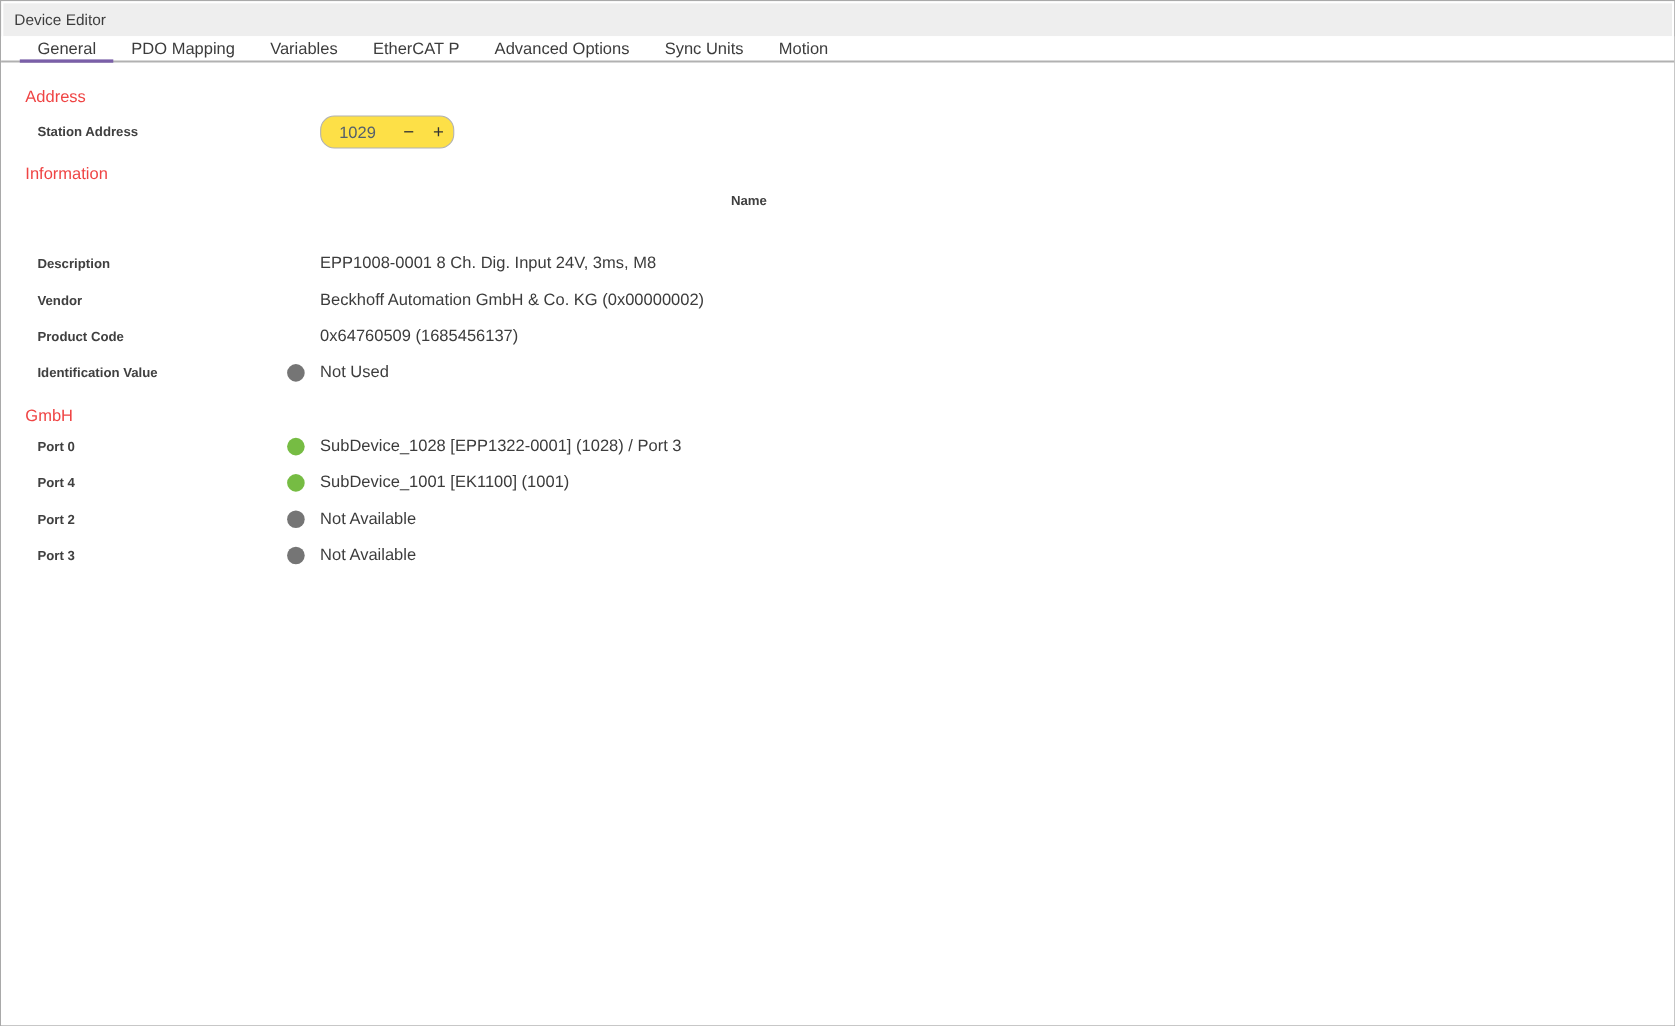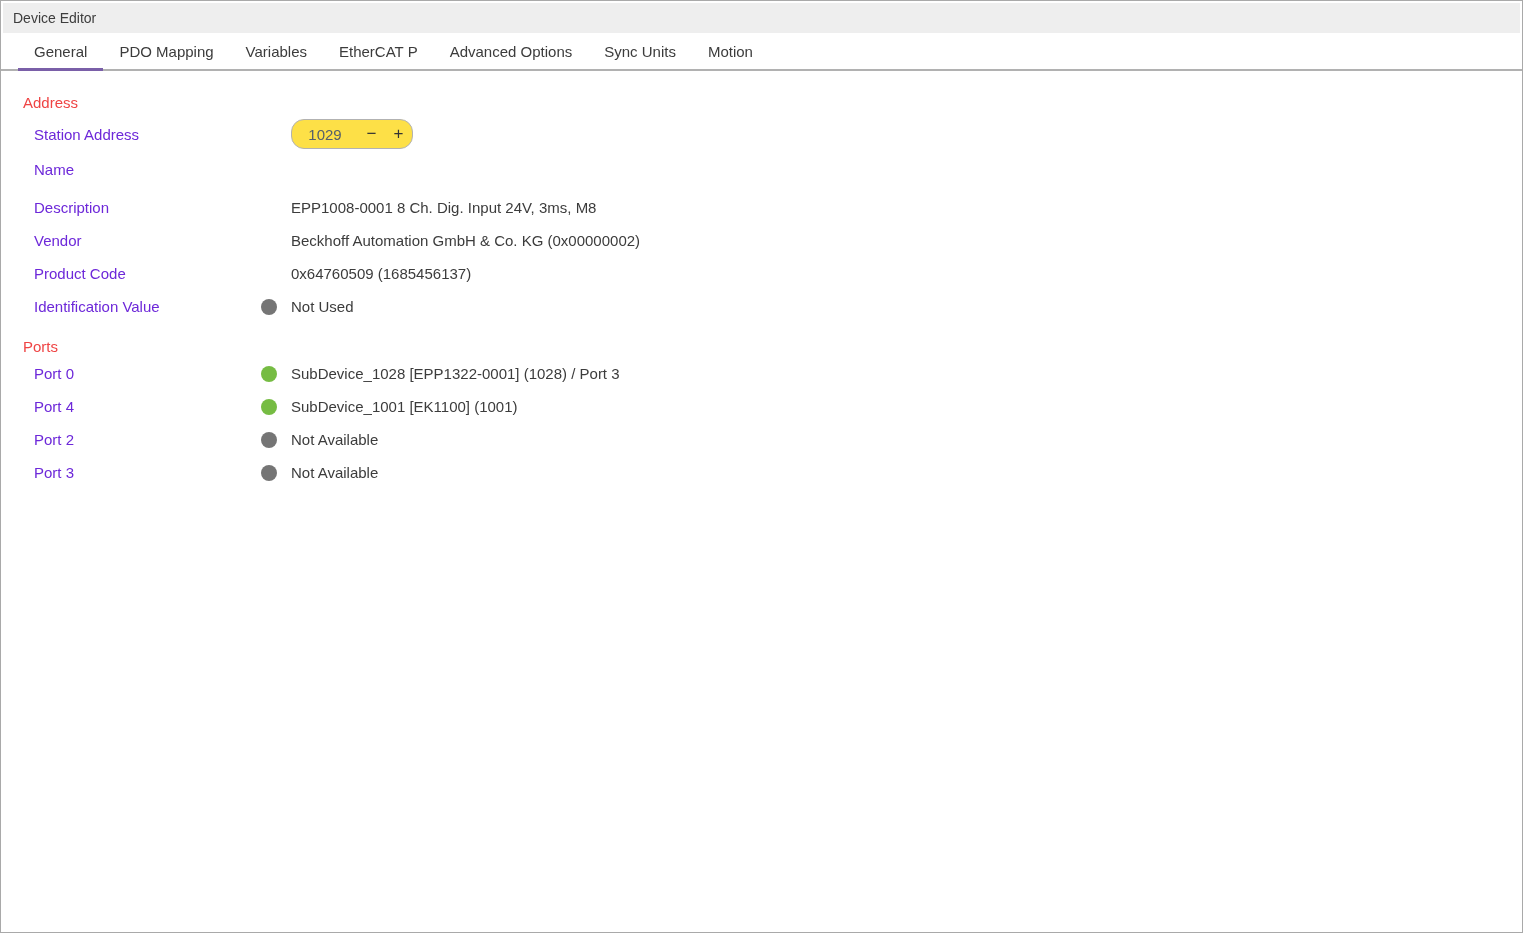--- a/index.html
+++ b/index.html
@@ -29,21 +29,21 @@
     font-size: 14px;
     display: flex;
     align-items: center;
     padding-left: 10px;
     flex: 0 0 auto;
   }
   .tabbar {
     display: flex;
     align-items: stretch;
     padding-left: 17px;
-    height: 38px;
+    height: 24px;
     border-bottom: 2px solid #b1b1b1;
     background: #ffffff;
     flex: 0 0 auto;
   }
   .tab {
     position: relative;
     padding: 0 16px;
     display: flex;
     align-items: center;
     font-size: 15px;
@@ -74,22 +74,23 @@
   .section-heading.spaced { margin-top: 14px; }
   .row {
     display: flex;
     align-items: center;
     padding-left: 11px;
     height: 33px;
   }
   .row-label {
     width: 227px;
     flex: 0 0 auto;
-    font-size: 15px;
-    color: #6d28d9;
+    font-size: 12px;
+    color: #404040;
+    font-weight: bold;
   }
   .status-col {
     width: 30px;
     flex: 0 0 auto;
     display: flex;
     align-items: center;
   }
   .dot {
     width: 16px; height: 16px;
     border-radius: 50%;
@@ -125,21 +126,21 @@
     flex: 0 0 auto;
     width: 27px; height: 100%;
     border: none;
     background: transparent;
     font-size: 17px;
     color: #333333;
     cursor: default;
     line-height: 1;
     padding-bottom: 2px;
   }
-  .name-row { height: 28px; margin-top: 6px; margin-bottom: 8px; }
+  .name-row { height: 28px; margin-top: 6px; margin-bottom: 20px; flex-direction: column; }
   .name-input {
     flex: 1 1 auto;
     height: 28px;
     margin-right: 58px;
     border: 1px solid #c3c3c3;
     border-radius: 3px;
     padding: 0 10px;
     font-family: "Liberation Sans", sans-serif;
     font-size: 15px;
     color: #333333;
@@ -172,20 +173,21 @@
     <div class="row station-row">
       <div class="row-label">Station Address</div>
       <div class="status-col"></div>
       <div class="stepper">
         <input class="stepper-value" type="text" value="1029" style="">
         <button class="stepper-btn">−</button>
         <button class="stepper-btn">+</button>
       </div>
     </div>
 
+    <div class="section-heading spaced">Information</div>
 
     <div class="row name-row">
       <div class="row-label">Name</div>
       <div class="status-col"></div>
     </div>
 
     <div class="row">
       <div class="row-label">Description</div>
       <div class="status-col"></div>
       <div class="row-value">EPP1008-0001 8 Ch. Dig. Input 24V, 3ms, M8</div>
@@ -206,21 +208,21 @@
 
 
     <div class="row">
       <div class="row-label">Identification Value</div>
       <div class="status-col">
         <span class="dot gray"></span>
       </div>
       <div class="row-value">Not Used</div>
     </div>
 
-    <div class="section-heading spaced">Ports</div>
+    <div class="section-heading spaced">GmbH</div>
 
     <div class="row">
       <div class="row-label">Port 0</div>
       <div class="status-col">
         <span class="dot green"></span>
       </div>
       <div class="row-value">SubDevice_1028 [EPP1322-0001] (1028) / Port 3</div>
     </div>
 
     <div class="row">

